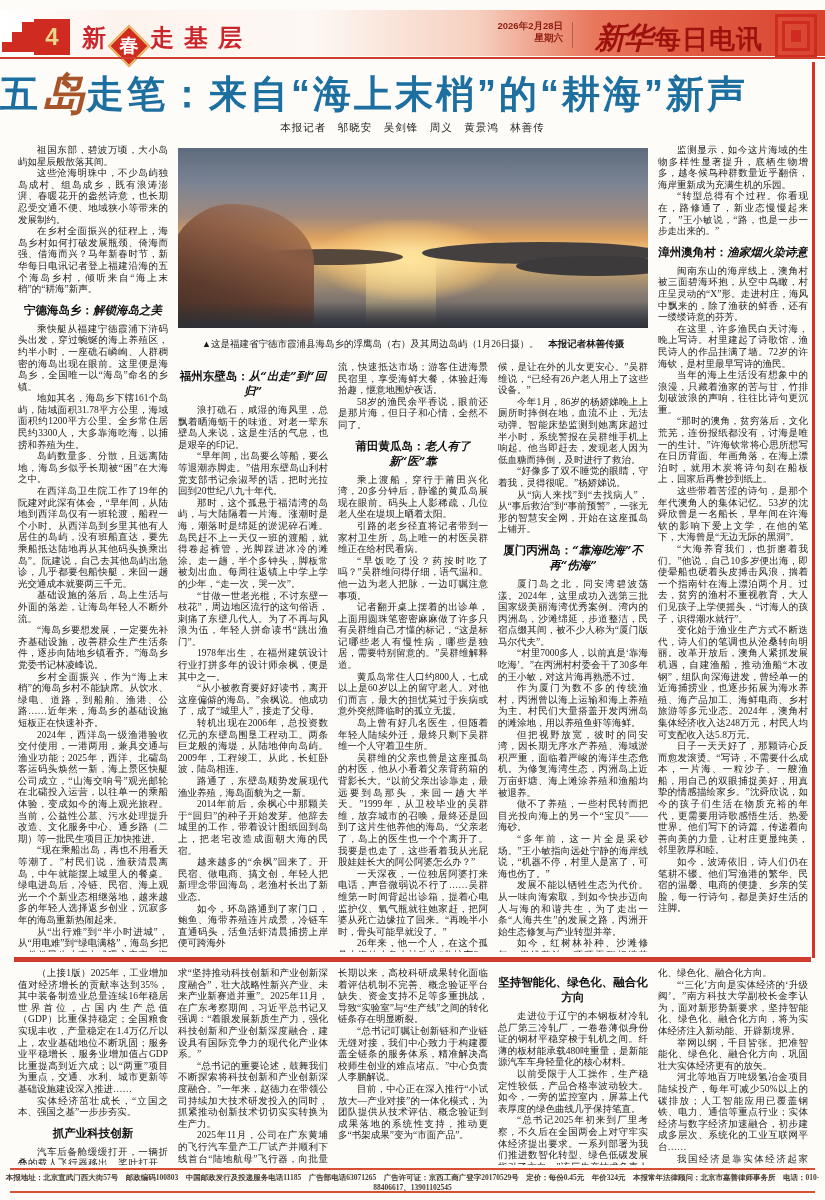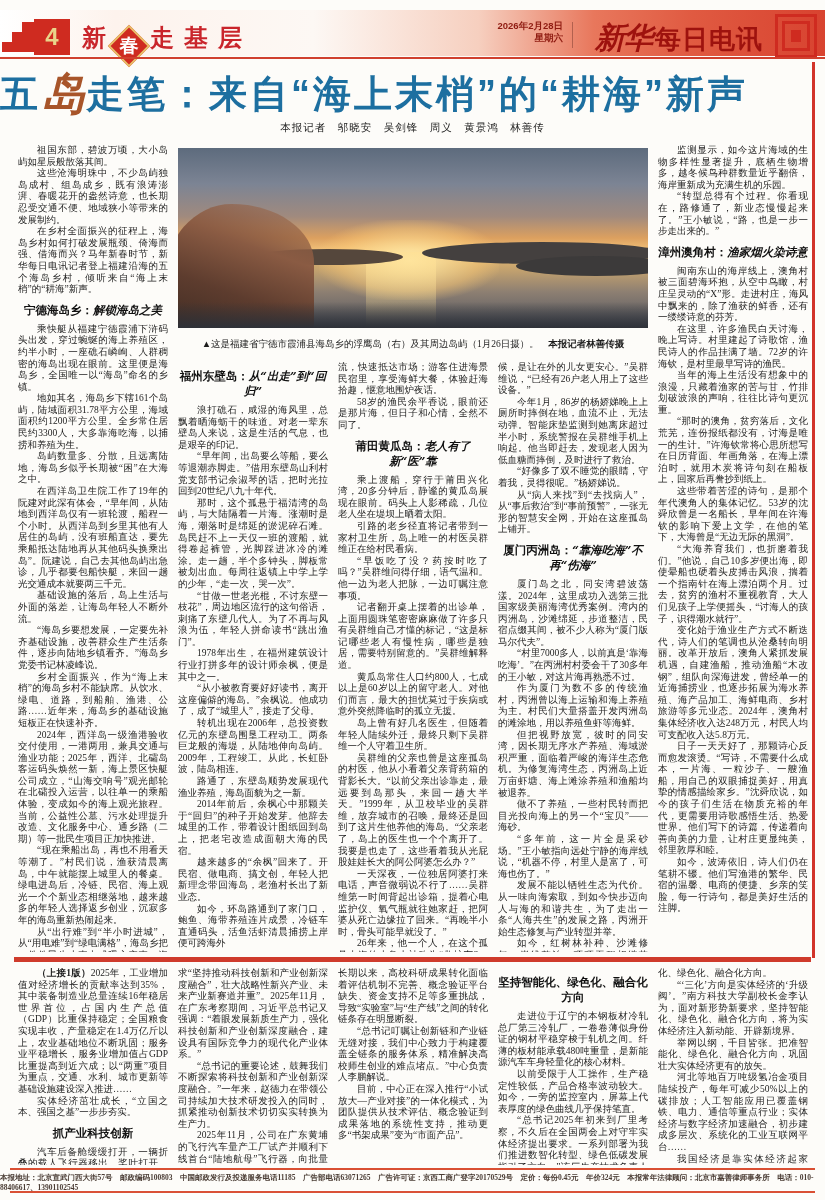--- a/index.html
+++ b/index.html
@@ -38,21 +38,21 @@
     letter-spacing:0;vertical-align:-2px;}
   .byline{position:absolute;left:0;top:121px;width:825px;text-align:center;font-size:10.5px;
     color:#222;letter-spacing:1px;}
   
   .col{position:absolute;width:150px;overflow:hidden;}
   .col p{margin:0;text-indent:2em;text-align:justify;font-size:9.5px;line-height:11.6px;}
   .col p.ni{text-indent:0;}
   .col h3{margin:7px 0 6px 0;text-align:center;font-size:11.5px;font-weight:bold;
     font-family:"Liberation Sans",sans-serif;color:#111;letter-spacing:0;}
   .col h3 i{font-family:"DejaVu Serif",serif;font-weight:bold;}
-  .col b{font-weight:bold;}
+  .col b{font-weight:normal;}
   #mcol1,#mcol5{top:145px;height:807px;}
   #mcol2,#mcol3,#mcol4{top:362px;height:590px;}
   #mcol1,#bcol1{left:18px;} #mcol2,#bcol2{left:178px;} #mcol3,#bcol3{left:338px;}
   #mcol4,#bcol4{left:498px;} #mcol5,#bcol5{left:658px;}
   .bcol{top:968px;height:197px;}
   
   .photo{position:absolute;left:178px;top:148px;width:470px;height:180px;overflow:hidden;
     background:linear-gradient(180deg,#5d6b7d 0%,#7c8494 20%,#a08a7e 38%,#dca05f 50%,#f2c27a 57%,#caa66e 66%,#8d7f72 80%,#4f545e 100%);}
   .photo .sun{position:absolute;left:30%;top:40%;width:180px;height:80px;
     background:radial-gradient(ellipse at center,rgba(255,236,170,.95) 0%,rgba(255,205,120,.45) 55%,rgba(255,205,120,0) 75%);}
@@ -67,21 +67,21 @@
     border-radius:45% 55% 8% 0 / 60% 45% 8% 0;}
   .photo .fg{position:absolute;left:0;bottom:0;width:100%;height:26px;
     background:linear-gradient(180deg,rgba(40,44,52,0),#2e3138);}
   .caption{position:absolute;left:178px;top:334px;width:470px;text-align:center;font-size:9.5px;line-height:20px;}
   .caption b{font-family:"Liberation Sans",sans-serif;}
   
   .vrule-right{position:absolute;left:812px;top:62px;width:3px;height:896px;background:#d2342a;}
   .big-divider{position:absolute;left:14px;top:957px;width:797px;height:5px;background:#cf3b2c;}
   .footer-rule1{position:absolute;left:10px;top:1168px;width:805px;height:2px;background:#d94f33;}
   .footer-rule2{position:absolute;left:10px;top:1191px;width:805px;height:2px;background:#d94f33;}
-  .footer-text{position:absolute;left:0;top:1173px;width:825px;text-align:left;
+  .footer-text{position:absolute;left:0;top:1173px;width:825px;text-align:center;
     font-size:7.5px;color:#4a3c34;font-weight:bold;letter-spacing:0;}
 </style>
 </head>
 <body>
 
 <div id="page">
 
   <div class="topband">
     <div class="steps">
       <div class="s" style="left:0;top:30px;width:10px;height:10px;"></div>

